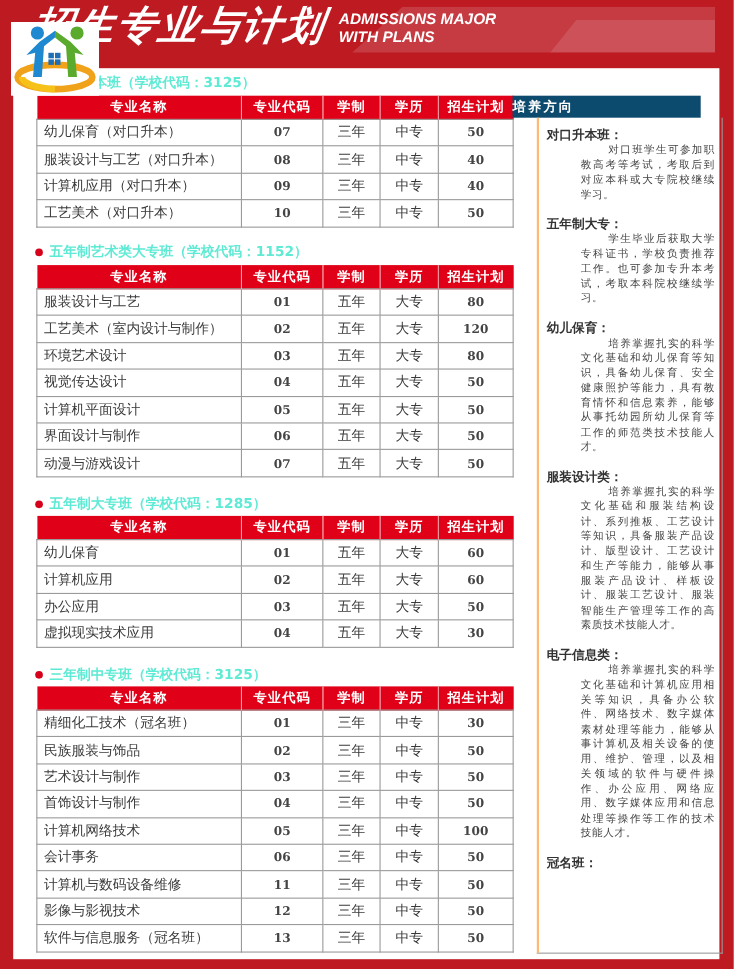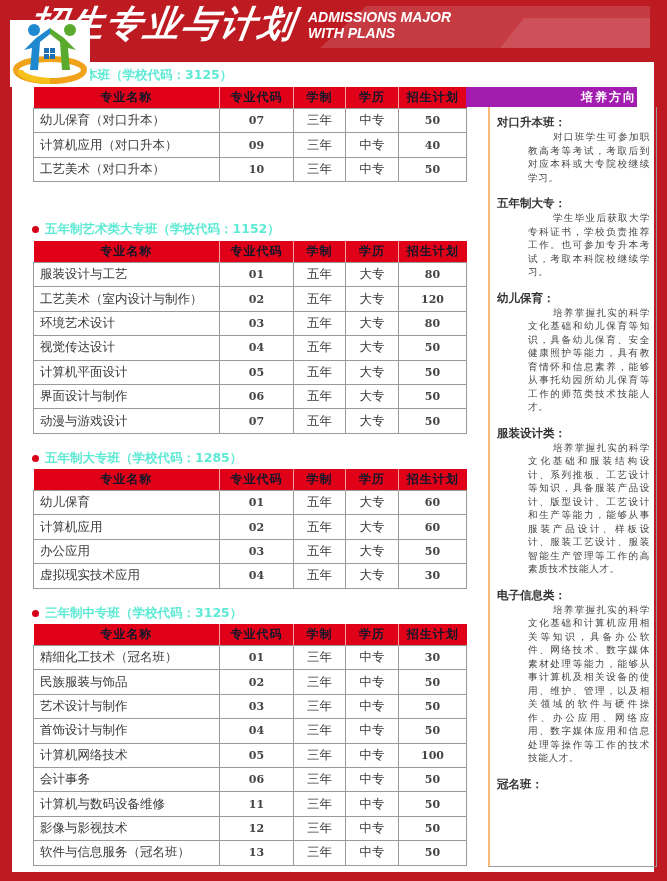--- a/index.html
+++ b/index.html
@@ -41,37 +41,37 @@
   }
   .section-title .dot {
     display:inline-block; width:7px; height:7px; border-radius:50%;
     background:#d7001a; margin-right:6px; vertical-align:middle;
   }
   table.majors {
     position:absolute; left:33px; border-collapse:collapse; table-layout:fixed;
     width:433px;
   }
   table.majors th {
-    background:#e00018; color:#0f172a; font-size:12px; font-weight:bold;
+    background:#e00018; color:#ffffff; font-size:12px; font-weight:bold;
     height:21px; padding:0; border-left:1px solid #f2a0a6; text-align:center;
     letter-spacing:1px;
   }
   table.majors th:first-child { border-left:none; }
   table.majors td {
     border:1px solid #9a9a9a; height:23.4px; padding:0; font-size:12.5px; color:#3a3a3a;
     text-align:center; white-space:nowrap;
   }
   table.majors td.name { text-align:left; padding-left:6px; }
   table.majors td.num { font-family:"DejaVu Serif","Liberation Serif",serif; font-weight:bold; font-size:11px; color:#444; }
   col.c1 { width:186px; } col.c2 { width:74px; } col.c3 { width:52px; } col.c4 { width:53px; } col.c5 { width:68px; }
 
   .dir-head {
     position:absolute; left:466px; top:87px; width:171px; height:20px;
-    background:#a21caf; color:#fff; font-weight:bold; font-size:12px;
-    text-align:right; line-height:20px; letter-spacing:2px;
+    background:#0c4a6e; color:#fff; font-weight:bold; font-size:12px;
+    text-align:left; line-height:20px; letter-spacing:2px;
   }
   .dir-body {
     position:absolute; left:488px; top:107px; width:169px; height:760px;
     border-right:1px solid #9a9a9a; border-bottom:1px solid #9a9a9a; border-left:2px solid #fdba74;
     box-sizing:border-box; padding:8px 6px 0 7px;
   }
   .dir-block { margin-bottom:12px; }
   .dir-label { font-size:11.5px; font-weight:bold; color:#333; line-height:15px; }
   .dir-text {
     font-family:"DejaVu Serif","Liberation Serif",serif; font-size:9.6px; line-height:13.5px;
@@ -129,20 +129,27 @@
     </thead>
   <tbody>
     <tr>
         <td class="name">幼儿保育（对口升本）</td>
         <td class="num">07</td>
         <td>三年</td>
         <td>中专</td>
         <td class="num">50</td>
       </tr>
     <tr>
+        <td class="name">服装设计与工艺（对口升本）</td>
+        <td class="num">08</td>
+        <td>三年</td>
+        <td>中专</td>
+        <td class="num">40</td>
+      </tr>
+    <tr>
         <td class="name">计算机应用（对口升本）</td>
         <td class="num">09</td>
         <td>三年</td>
         <td>中专</td>
         <td class="num">40</td>
       </tr>
     <tr>
         <td class="name">工艺美术（对口升本）</td>
         <td class="num">10</td>
         <td>三年</td>

